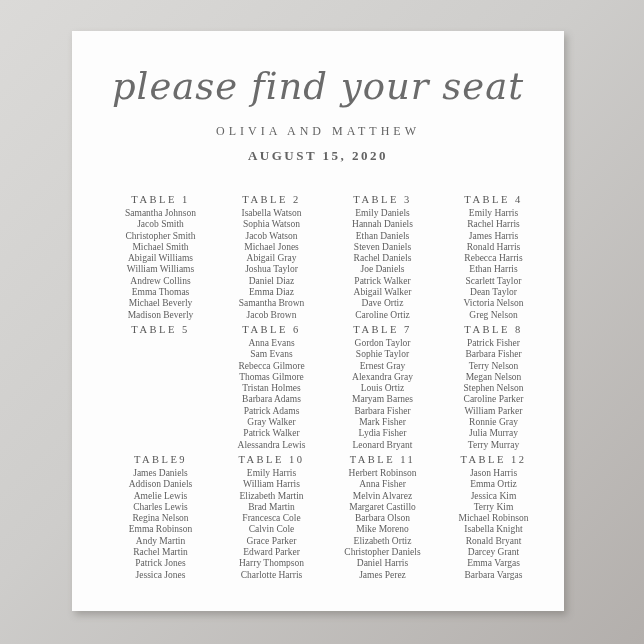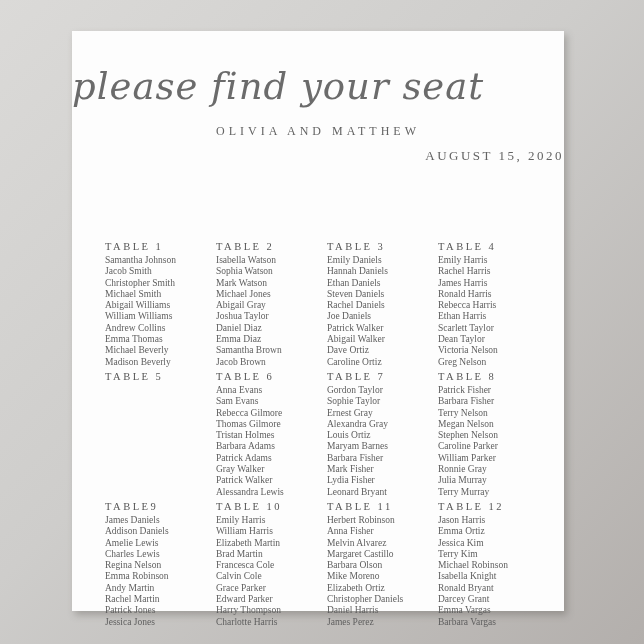--- a/index.html
+++ b/index.html
@@ -20,53 +20,55 @@
     position: absolute;
     left: 72px;
     top: 31px;
     width: 492px;
     height: 580px;
     background: #fdfdfd;
     box-shadow: 3px 4px 7px rgba(90, 85, 80, 0.35);
   }
   .script-title {
     margin-top: 36px;
+    text-align: center;
     font-family: "DejaVu Serif", serif;
     font-style: italic;
     font-size: 37px;
     font-weight: 400;
     color: #6b6b6b;
     letter-spacing: 1px;
     line-height: 1.1;
   }
   .couple-names {
     margin-top: 16px;
     text-align: center;
     font-size: 12px;
     letter-spacing: 4px;
     color: #636363;
   }
   .event-date {
     margin-top: 9px;
-    text-align: right;
+    text-align: center;
     font-size: 13px;
     letter-spacing: 2.5px;
     color: #636363;
+    font-weight: bold;
   }
   .seating-grid {
     position: absolute;
     left: 33px;
     top: 163px;
     width: 444px;
     display: grid;
     grid-template-columns: repeat(4, 1fr);
     grid-auto-rows: 130px;
   }
   .table-block {
-    margin-top: 47px;
+    text-align: center;
   }
   .table-title {
     font-size: 10.5px;
     letter-spacing: 2.5px;
     color: #565656;
     margin: 0 0 3px 0;
     font-weight: 400;
   }
   .guest {
     font-size: 9.5px;
@@ -98,21 +100,21 @@
             <div class="guest">Michael Beverly</div>
             <div class="guest">Madison Beverly</div>
           </div>
   </div>
 
   <div class="table-block">
     <h3 class="table-title">TABLE 2</h3>
     <div class="guest-list">
             <div class="guest">Isabella Watson</div>
             <div class="guest">Sophia Watson</div>
-            <div class="guest">Mark Watson</div>
+            <div class="guest">Jacob Watson</div>
             <div class="guest">Michael Jones</div>
             <div class="guest">Abigail Gray</div>
             <div class="guest">Joshua Taylor</div>
             <div class="guest">Daniel Diaz</div>
             <div class="guest">Emma Diaz</div>
             <div class="guest">Samantha Brown</div>
             <div class="guest">Jacob Brown</div>
           </div>
   </div>
 

